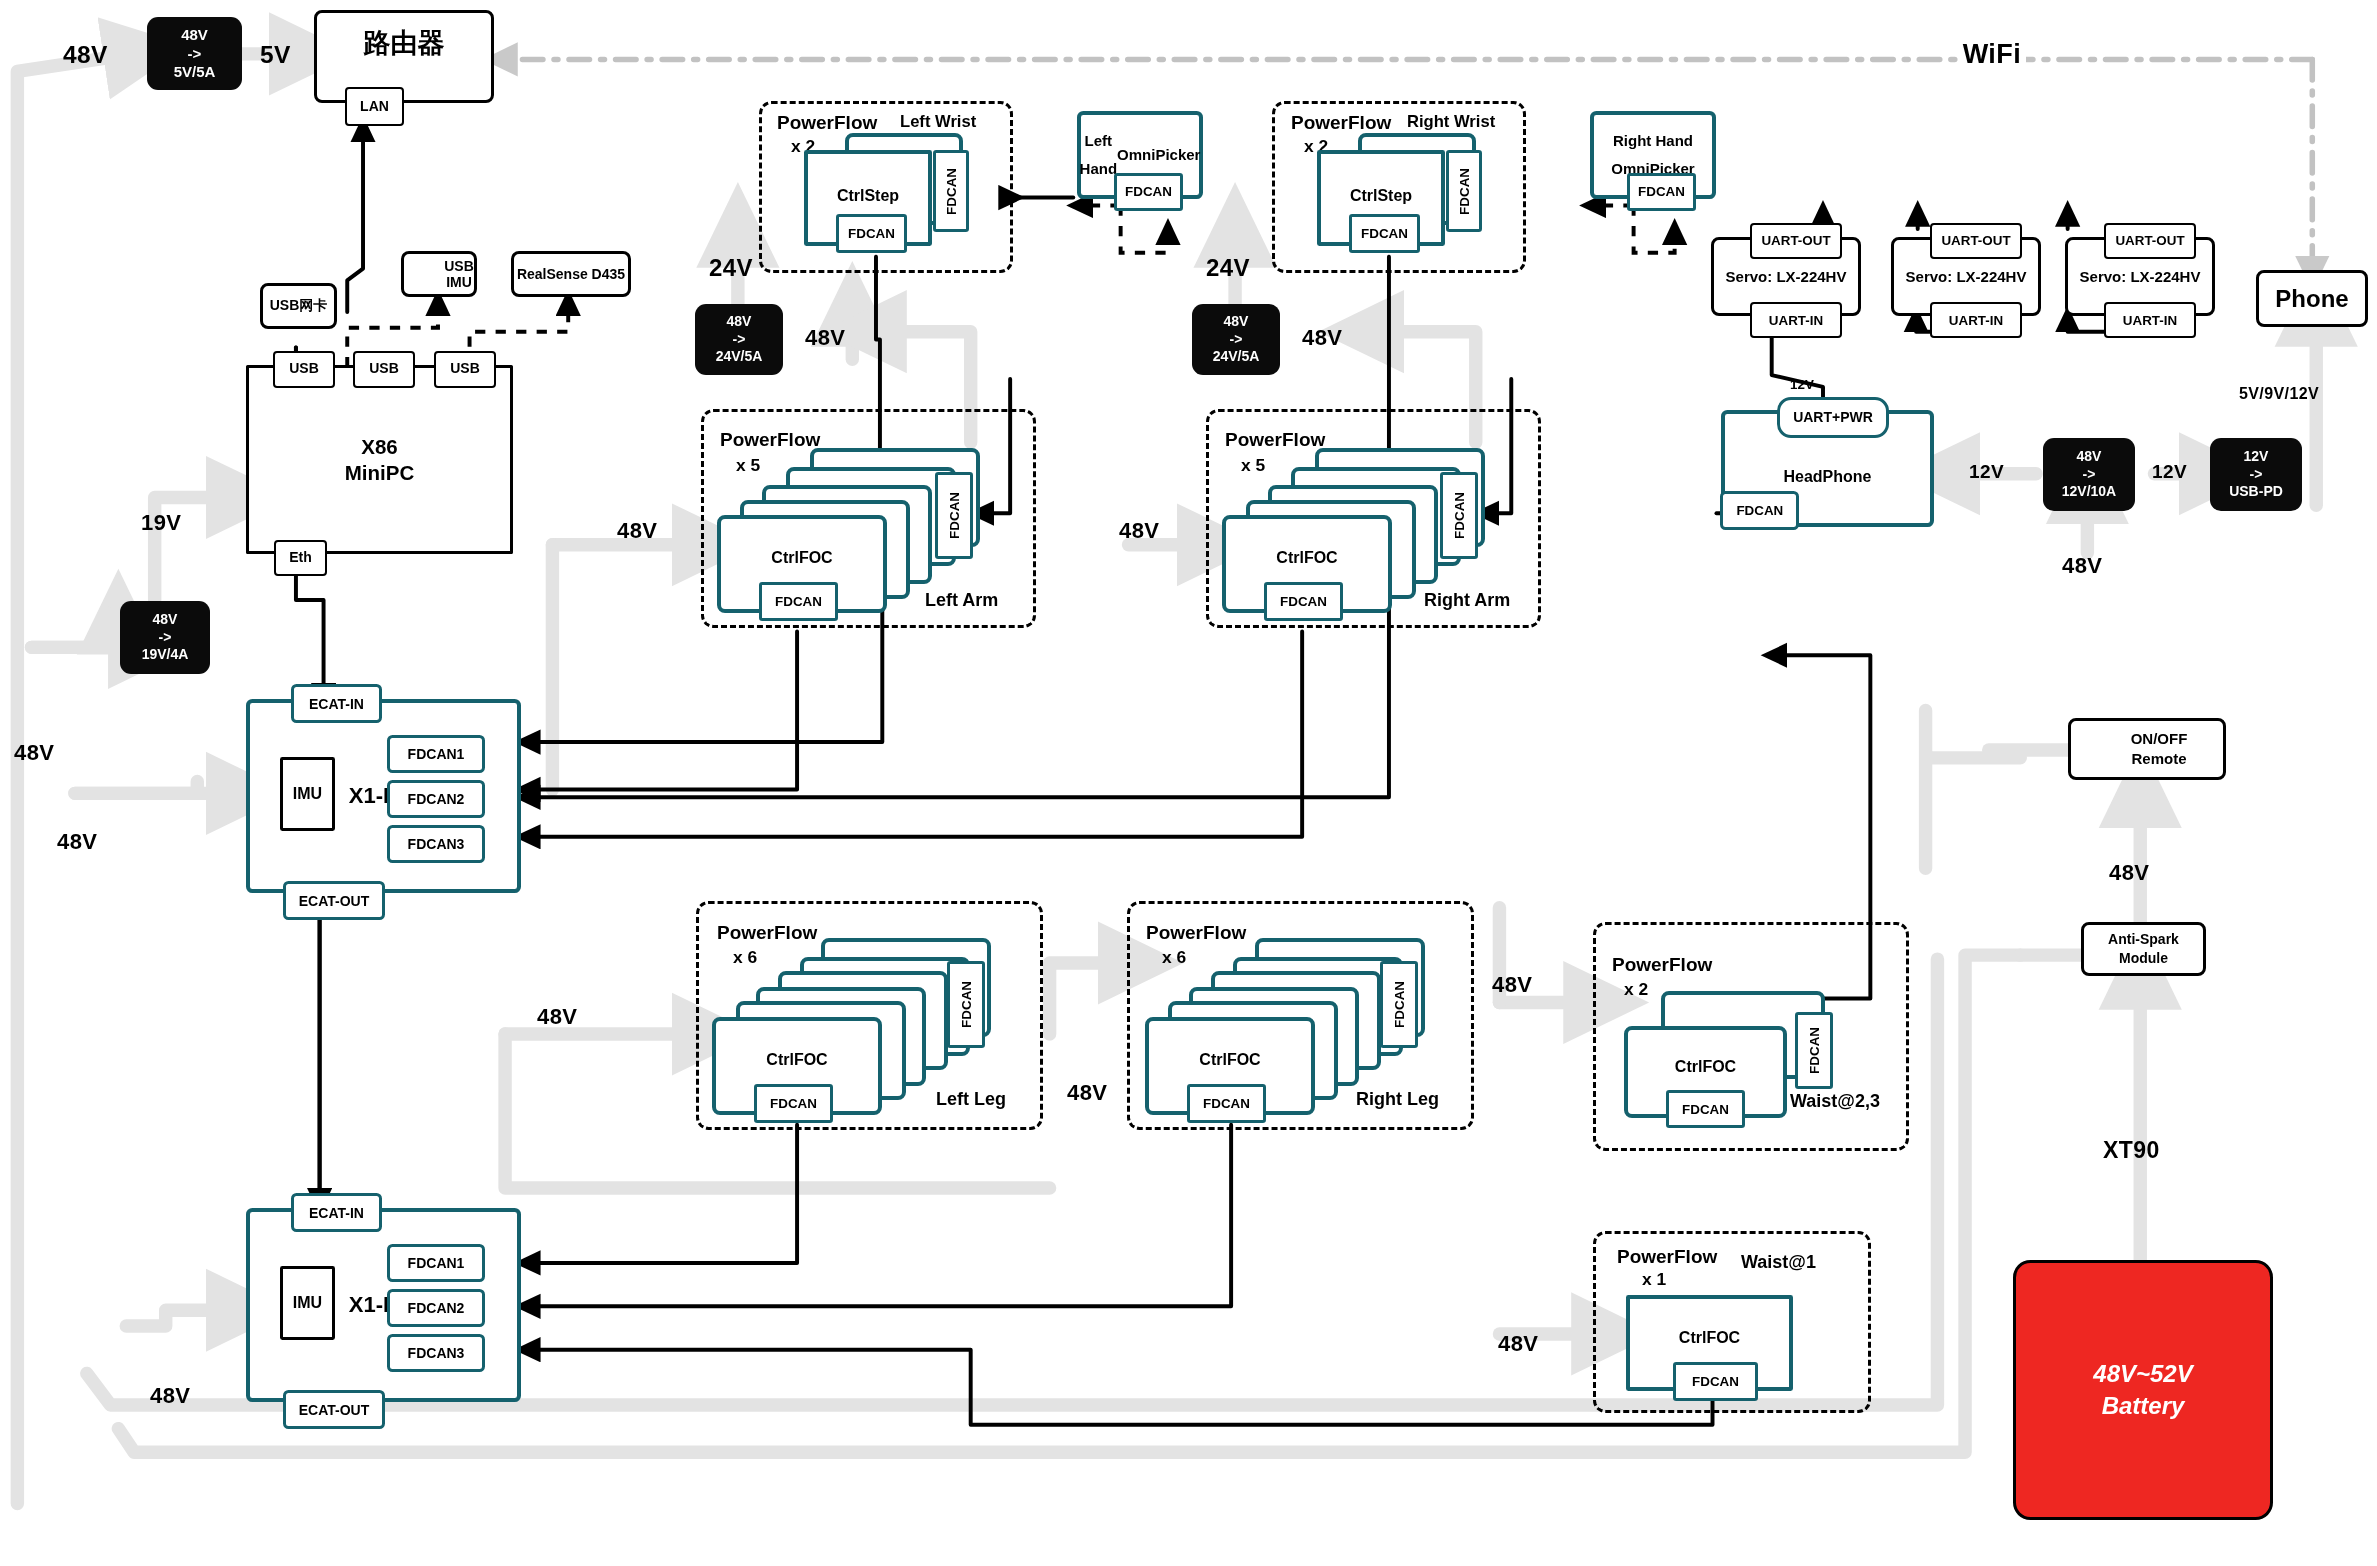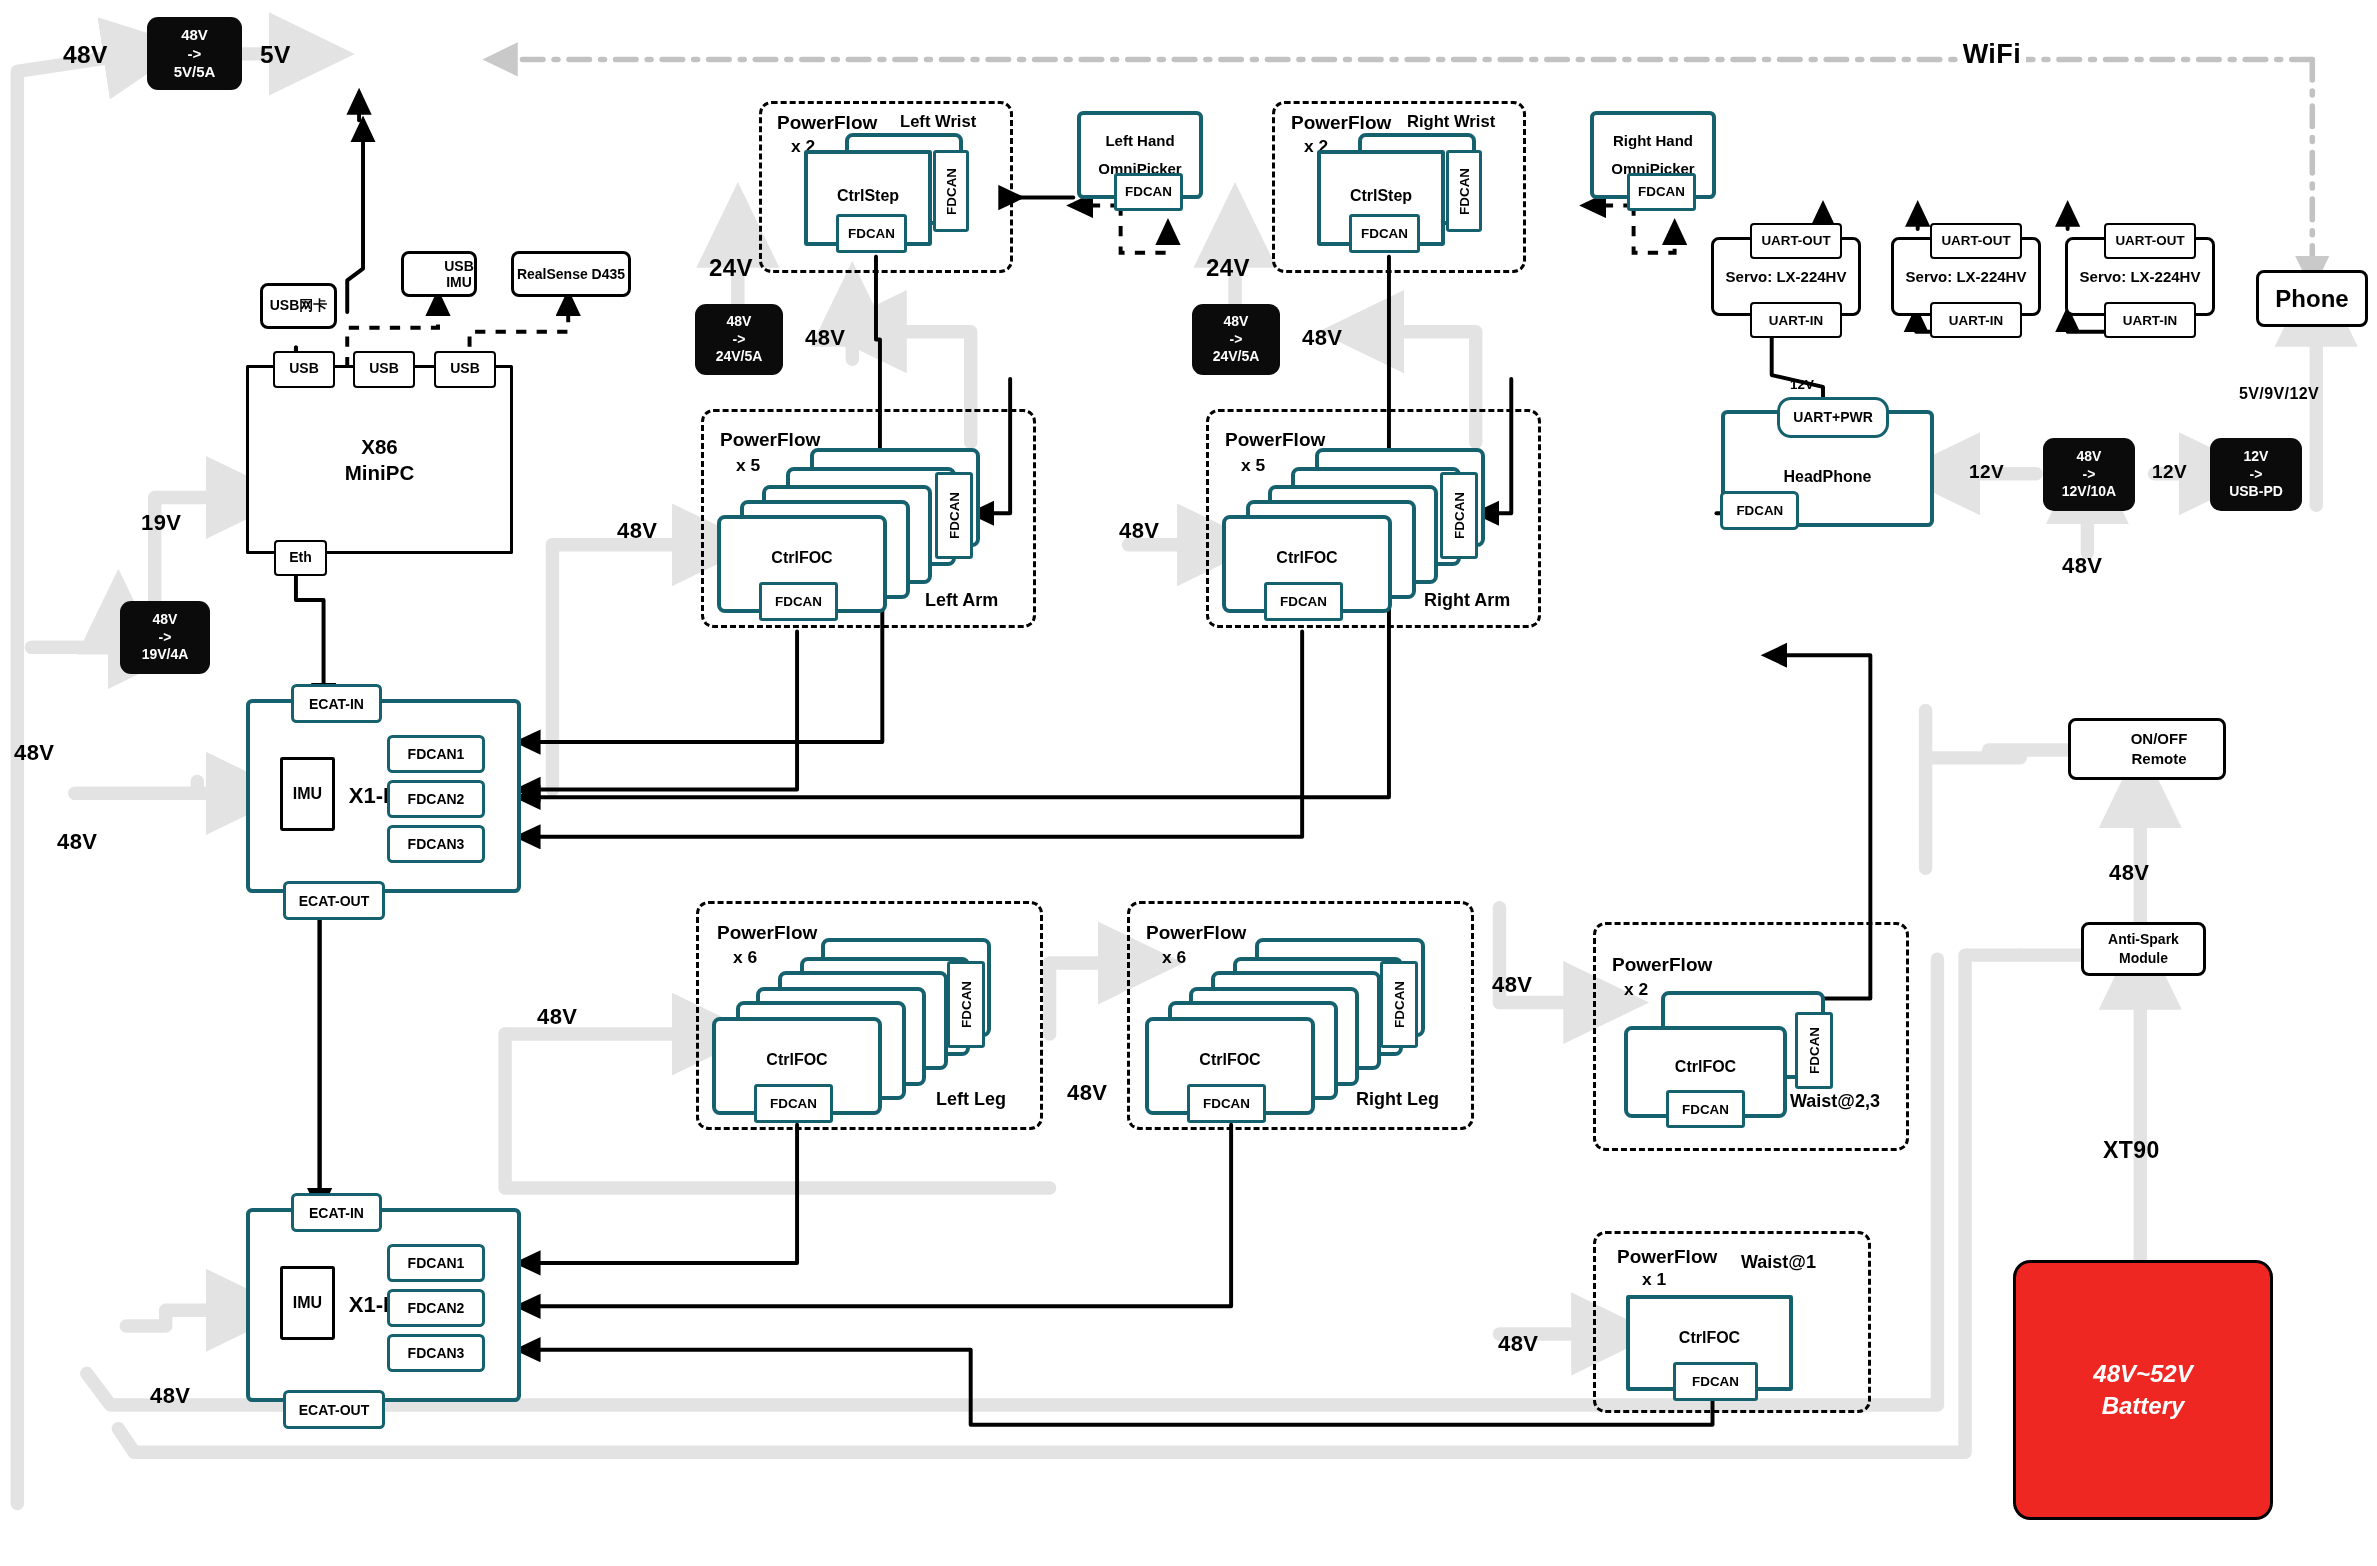--- a/index.html
+++ b/index.html
@@ -207,20 +207,26 @@
     <path d="M2930,75 L640,75" marker-end="url(#gw)"></path>
   </g>
 </svg>
 
 <div class="node conv" style="left:147px;top:17.4px;width:95px;height:73px;flex-direction:column;font-size:15px;line-height:1.25;">
   <span>48V</span>
   <span>-&gt;</span>
   <span>5V/5A</span>
 </div>
 
+<div class="node box-black" style="left:314px;top:9.5px;width:180px;height:93px;align-items:flex-start;padding-top:12.6px;font-size:27px;">
+  <span>路由器</span>
+  <div class="port" style="left:28px;top:74px;width:55px;height:35px;font-size:14px;">
+    <span>LAN</span>
+  </div>
+</div>
 
 <div class="node box-black" style="left:260px;top:283px;width:77px;height:46px;font-size:14px;">
   <span>USB网卡</span>
 </div>
 <div class="node box-black" style="left:401px;top:251px;width:76px;height:46px;font-size:14px;padding-left:40px;">
   <span>USB IMU</span>
 </div>
 <div class="node box-black" style="left:511px;top:251px;width:120px;height:46px;font-size:14px;">
   <span>RealSense D435</span>
 </div>
@@ -300,21 +306,21 @@
 <div class="node box-teal" style="left:804px;top:150px;width:128px;height:96px;border-radius:2.4px;font-size:16px;">
   <span style="margin-bottom:4.7px;">CtrlStep</span>
   <div class="port-teal" style="left:28px;top:60px;width:65px;height:33px;font-size:13.4px;border-radius:3.2px;">
     <span>FDCAN</span>
       </div>
 </div>
 <div class="port-teal vlabel-wrap" style="left:933px;top:150px;width:30px;height:76px;font-size:13.4px;border-radius:3.2px;">
   <span class="vlabel">FDCAN</span>
     </div>
 
-<div class="node box-teal" style="left:1077px;top:111px;width:126px;height:88px;flex-direction:column;font-size:15px;line-height:1.9;">
+<div class="node box-teal" style="left:1077px;top:111px;width:126px;height:88px;flex-direction:row;font-size:15px;line-height:1.9;">
   <span>Left Hand</span>
   <span>OmniPicker</span>
   <div class="port-teal" style="left:33px;top:58px;width:63px;height:32px;font-size:13.4px;border-radius:3.2px;">
     <span>FDCAN</span>
       </div>
 </div>
 
 <div class="node dashgrp" style="left:1272px;top:101px;width:254px;height:172px;"></div>
 <div class="txt" style="left:1291px;top:112px;font-size:19px;">PowerFlow</div>
 <div class="txt" style="left:1304px;top:136px;font-size:17.4px;">x 2</div>

